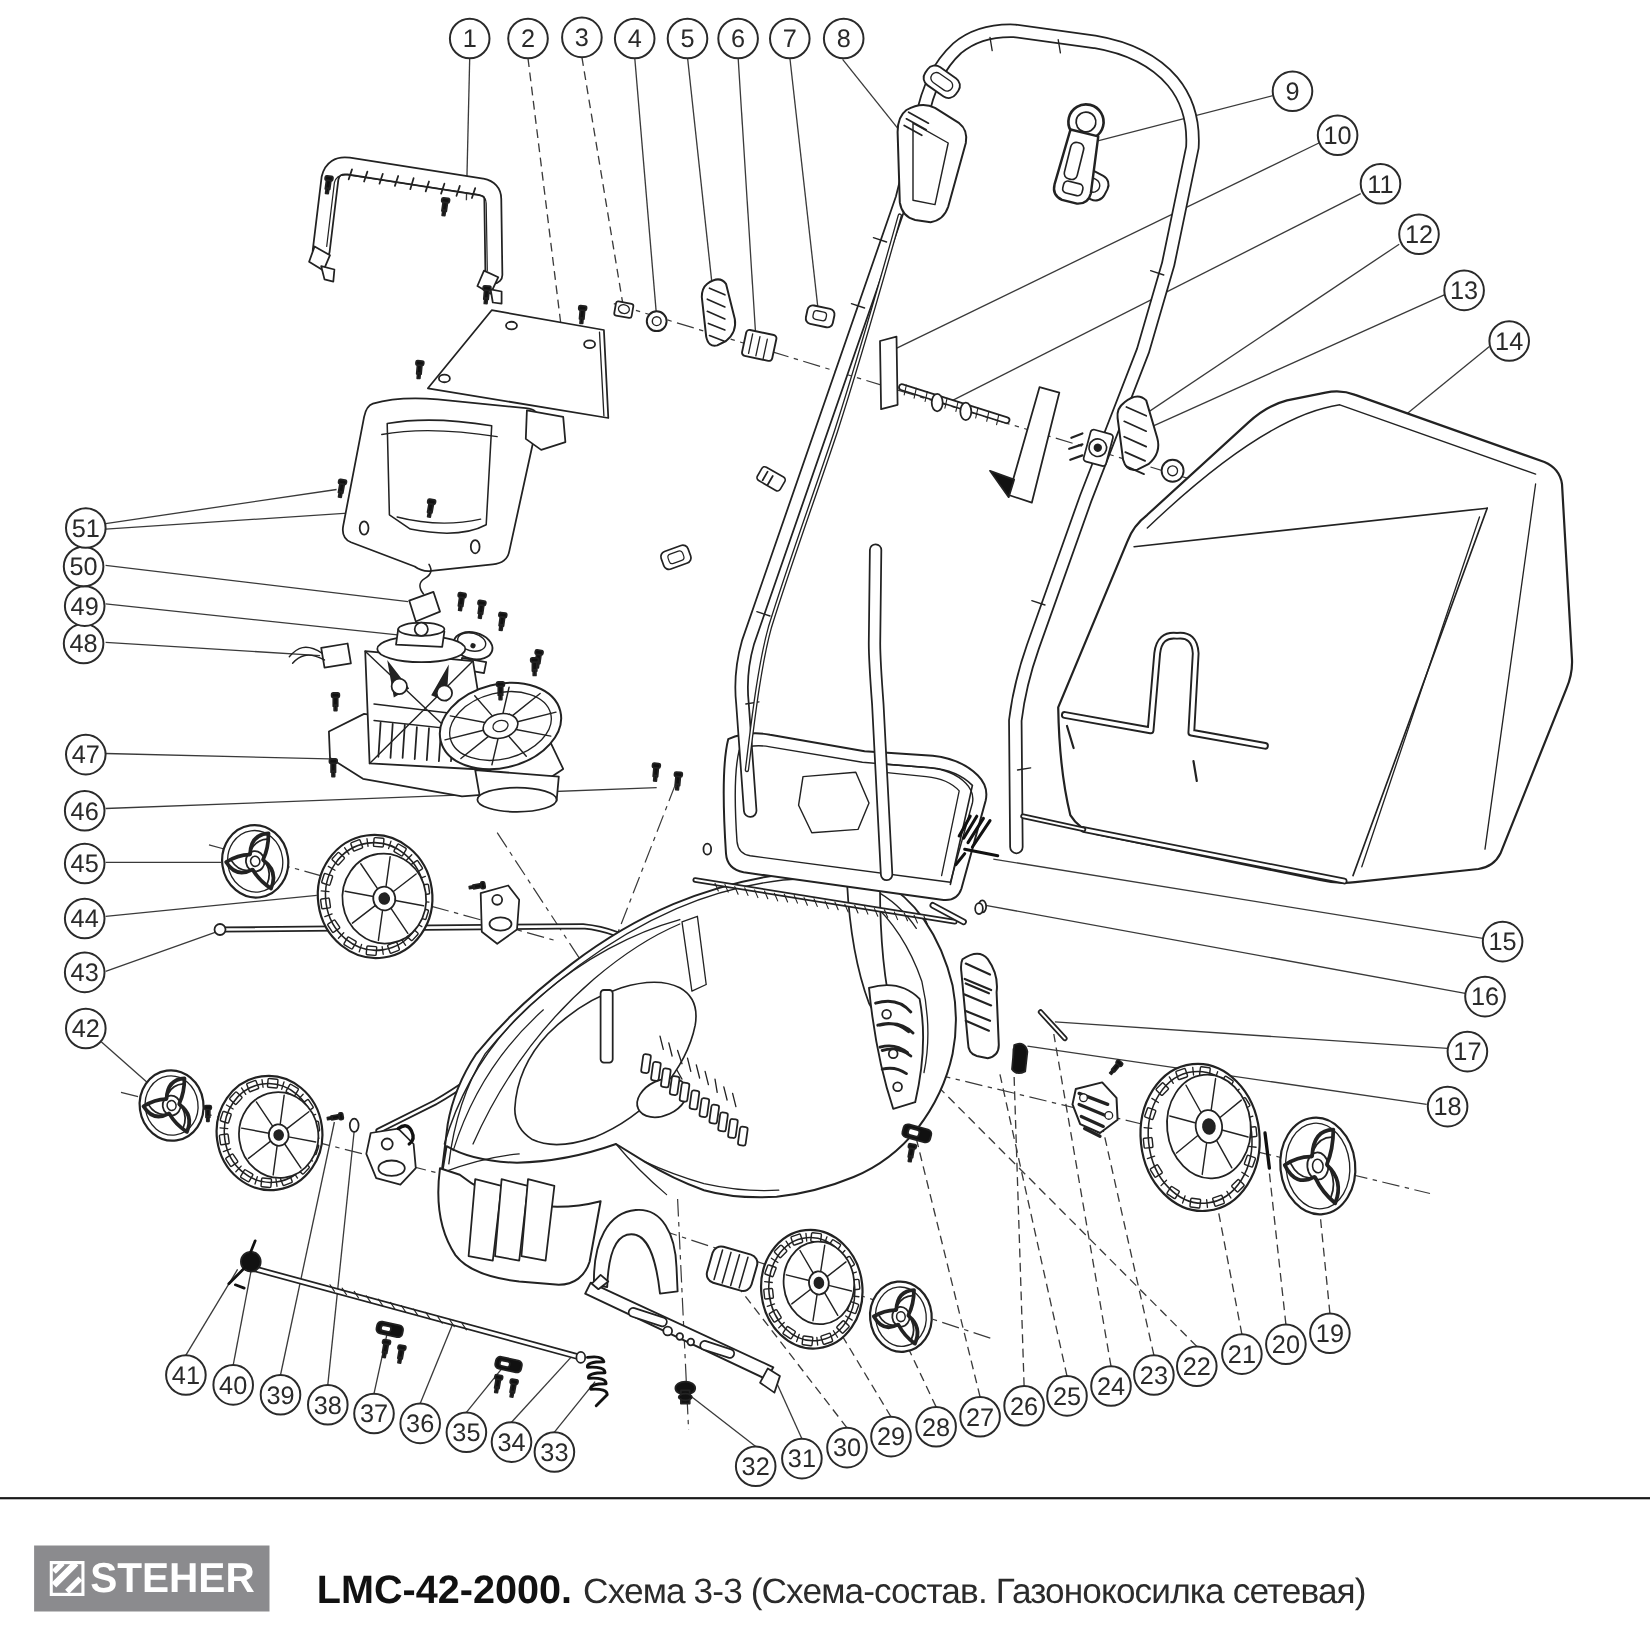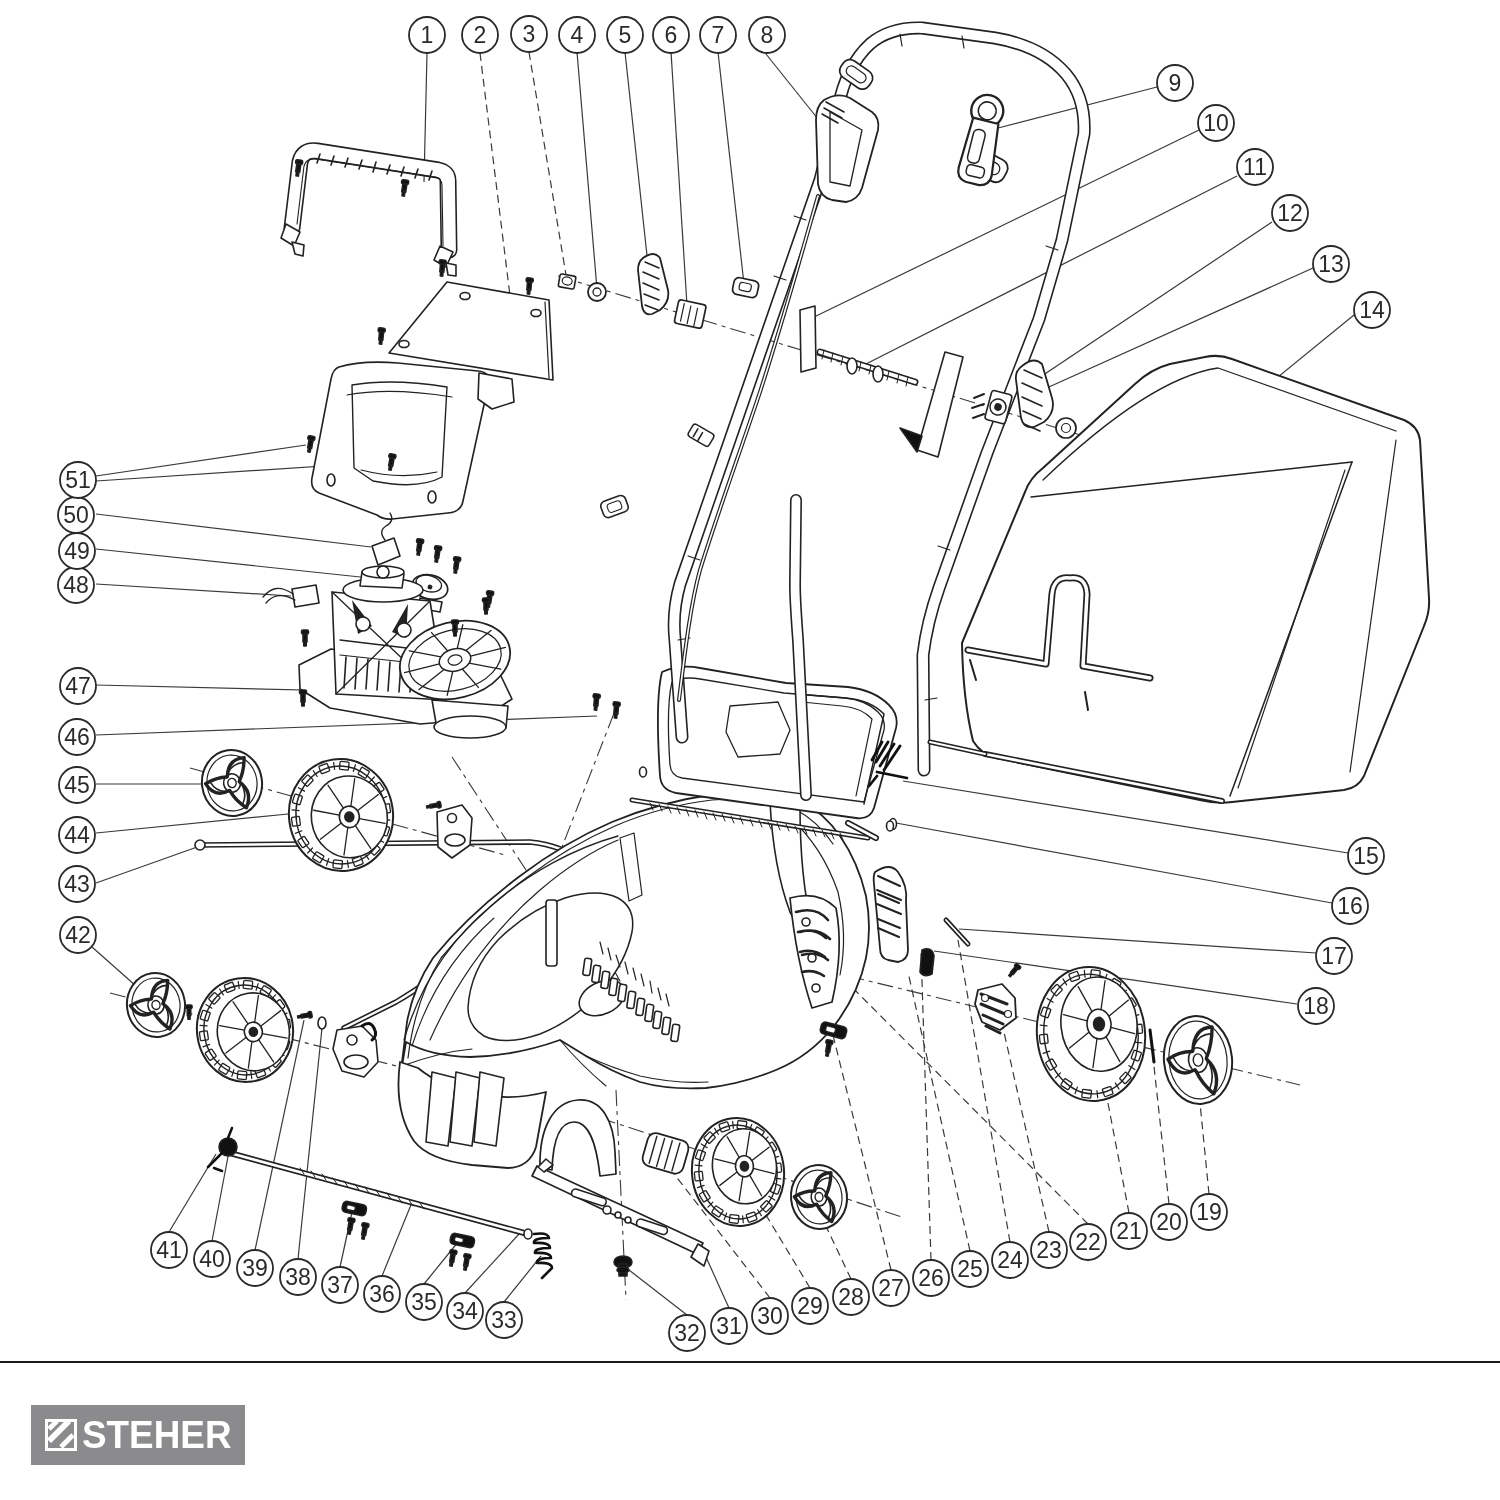--- a/index.html
+++ b/index.html
@@ -1001,13 +1001,14 @@
 </svg>
 <div class="footer-sep"></div>
 <div class="logo"></div>
 <svg class="mark" width="32" height="32" viewBox="0 0 32 32">
   <rect x="1.5" y="1.5" width="29" height="29" fill="none" stroke="#fff" stroke-width="3"></rect>
   <line x1="4" y1="10" x2="12" y2="2" stroke="#fff" stroke-width="5"></line>
   <line x1="4" y1="22" x2="24" y2="2" stroke="#fff" stroke-width="6"></line>
   <line x1="16" y1="28" x2="28" y2="16" stroke="#fff" stroke-width="5"></line>
 </svg>
 <div class="brand">STEHER</div>
+<div class="cap"><b>LMC-42-2000.</b> <span>Схема 3-3 (Схема-состав. Газонокосилка сетевая)</span></div>
 </div>
 
 </body></html>

